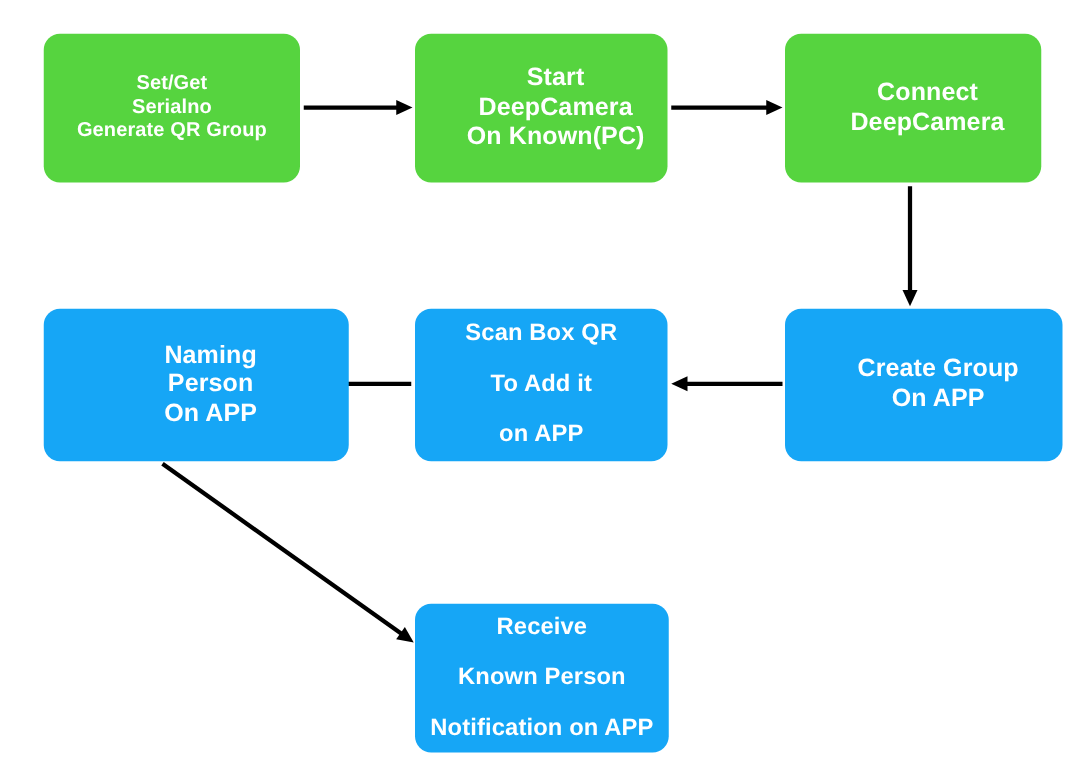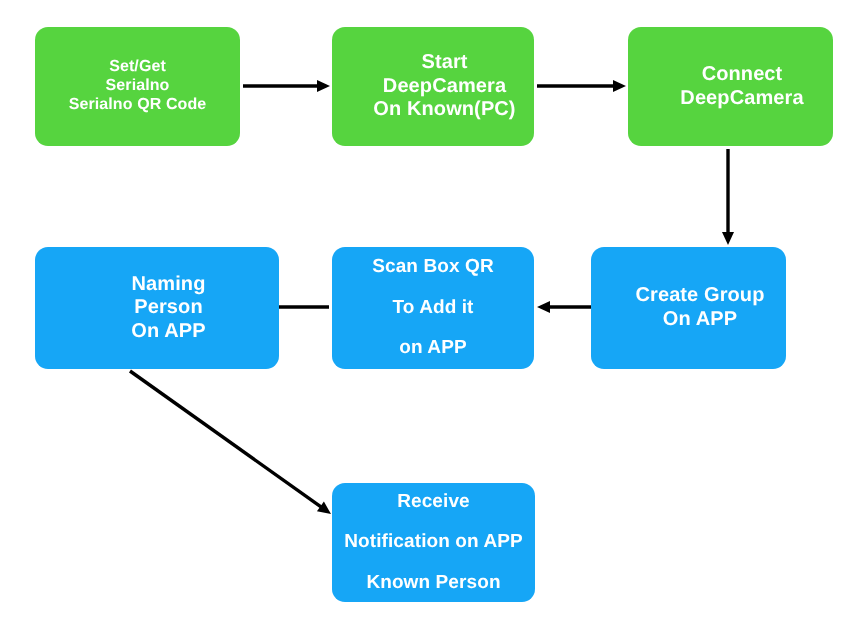--- a/index.html
+++ b/index.html
@@ -76,43 +76,43 @@
         <polygon points="243,307 256,301 256,313" fill="#000000"></polygon>
       </g>
       <g>
         <line x1="130" y1="371" x2="322.03689567657653" y2="507.6232640883107" stroke="#000000" stroke-width="3.4" stroke-linecap="butt"></line>
         <polygon points="331,514 316.92902075685083,511.3528235535073 323.8854599332392,501.574891564318" fill="#000000"></polygon>
       </g>
     </svg>
 <div class="node green fs-sm" style="left: 35px; top: 27px; width: 205px; height: 119px;">
       <span class="line">Set/Get</span>
       <span class="line">Serialno</span>
-      <span class="line">Serialno QR Code</span>
+      <span class="line">Generate QR Group</span>
     </div>
     <div class="node green fs-lg" style="left: 332px; top: 27px; width: 202px; height: 119px;">
       <span class="line">Start</span>
       <span class="line">DeepCamera</span>
       <span class="line">On Known(PC)</span>
     </div>
     <div class="node green fs-lg" style="left: 628px; top: 27px; width: 205px; height: 119px;">
       <span class="line">Connect</span>
       <span class="line">DeepCamera</span>
     </div>
-    <div class="node blue fs-lg" style="left: 591px; top: 247px; width: 195px; height: 122px; justify-content: center;">
+    <div class="node blue fs-lg" style="left: 628px; top: 247px; width: 222px; height: 122px; justify-content: center;">
       <span class="line">Create Group</span>
       <span class="line">On APP</span>
     </div>
     <div class="node blue fs-md" style="left: 332px; top: 247px; width: 202px; height: 122px;">
       <span class="line">Scan Box QR</span>
       <span class="line">To Add it</span>
       <span class="line">on APP</span>
     </div>
     <div class="node blue fs-lg" style="left: 35px; top: 247px; width: 244px; height: 122px;">
       <span class="line">Naming</span>
       <span class="line">Person</span>
       <span class="line">On APP</span>
     </div>
     <div class="node blue fs-md" style="left: 332px; top: 483px; width: 203px; height: 119px; text-align: center;">
       <span class="line">Receive</span>
+      <span class="line">Known Person</span>
       <span class="line">Notification on APP</span>
-      <span class="line">Known Person</span>
     </div>
   </div>
 
 </body></html>

